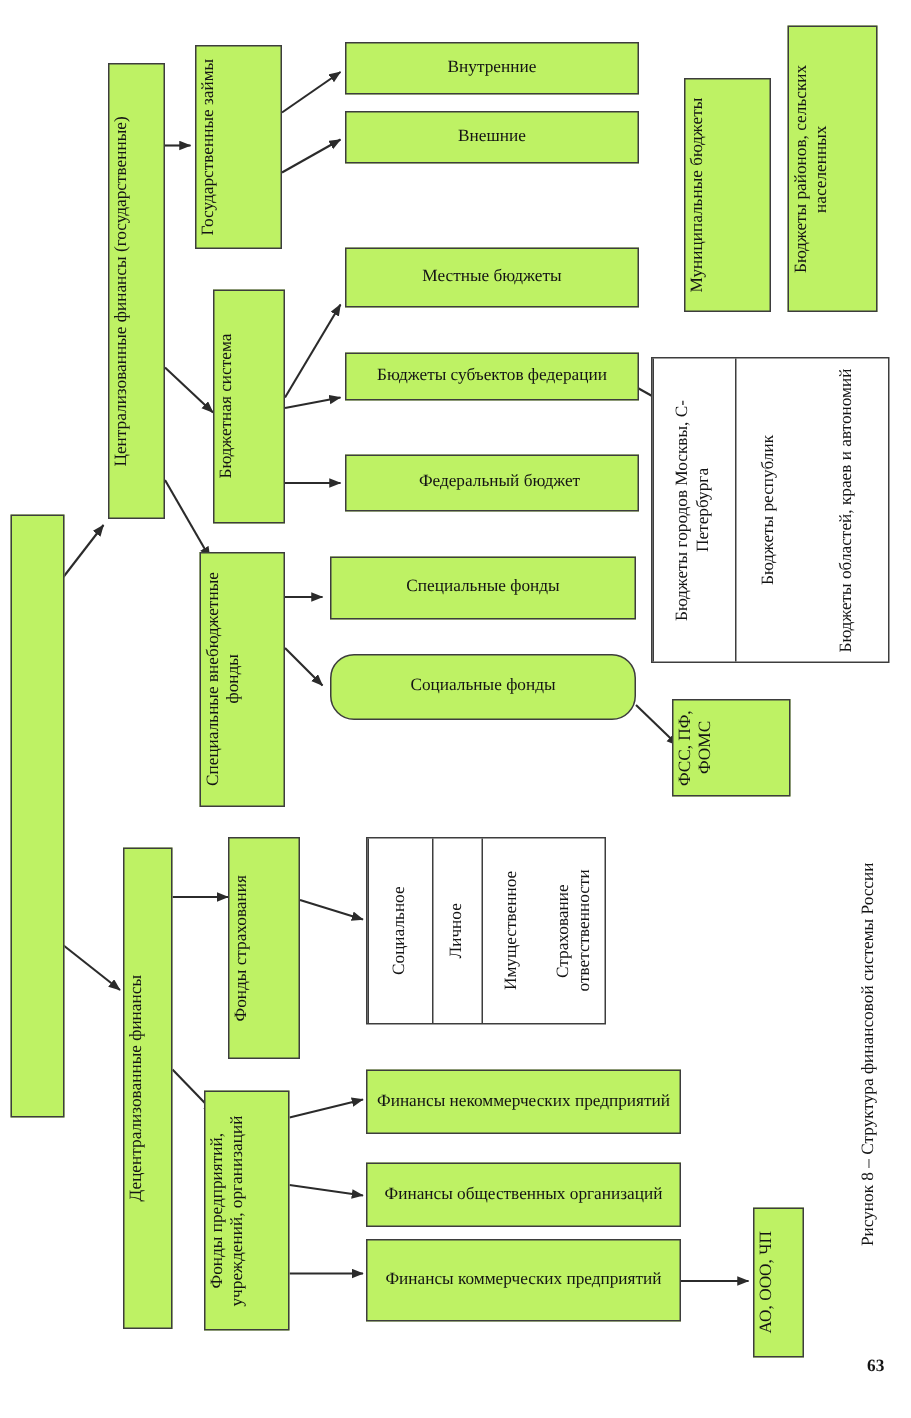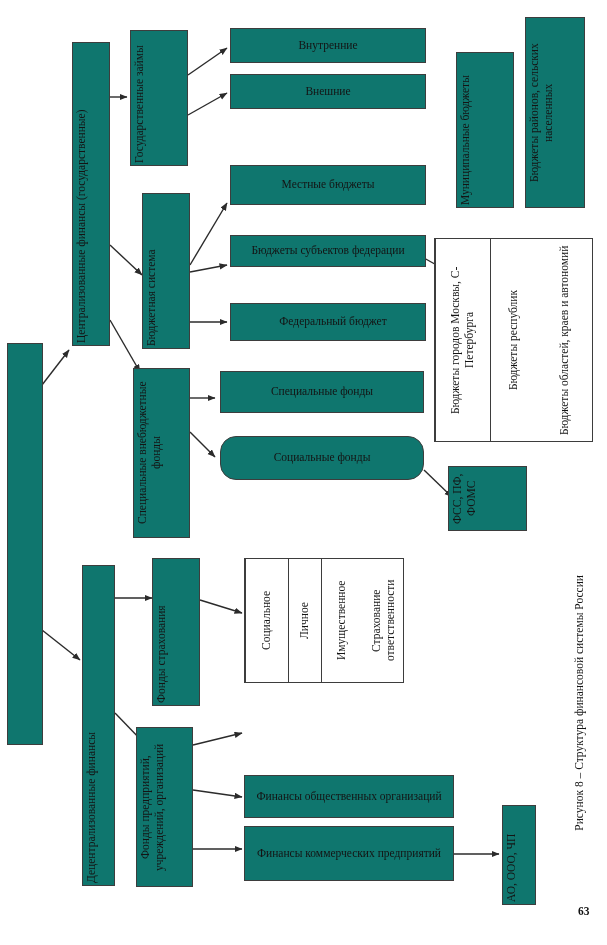--- a/index.html
+++ b/index.html
@@ -15,23 +15,24 @@
     position: relative;
     width: 607px;
     height: 945px;
     background: #ffffff;
     overflow: hidden;
   }
   .box {
     position: absolute;
     box-sizing: border-box;
     border: 1.6px solid #3d3d3d;
-    background: #0f766e;
+    background: #bef264;
     display: flex;
     align-items: center;
+    justify-content: center;
     text-align: center;
     line-height: 1.18;
     color: #141414;
     font-size: 11.5px;
     padding: 2px;
   }
   .box.vert {
     writing-mode: vertical-rl;
     transform: rotate(180deg);
   }
@@ -225,20 +226,23 @@
     </div>
     <div class="cell" style="width:43px;">
       <span>Страхование ответственности</span>
     </div>
   </div>
 
   <div class="box vert" style="left:136px;top:727px;width:57px;height:160px;">
     <span class="txt">Фонды предприятий, учреждений, организаций</span>
   </div>
 
+  <div class="box" style="left:244px;top:713px;width:210px;height:43px;">
+    <span class="txt">Финансы некоммерческих предприятий</span>
+  </div>
   <div class="box" style="left:244px;top:775px;width:210px;height:43px;font-family:Liberation Serif, serif;">
     <span class="txt">Финансы общественных организаций</span>
   </div>
   <div class="box" style="left:244px;top:826px;width:210px;height:55px;">
     <span class="txt">Финансы коммерческих предприятий</span>
   </div>
   <div class="box vert" style="left:502px;top:805px;width:34px;height:100px;">
     <span class="txt">АО, ООО, ЧП</span>
   </div>
 

